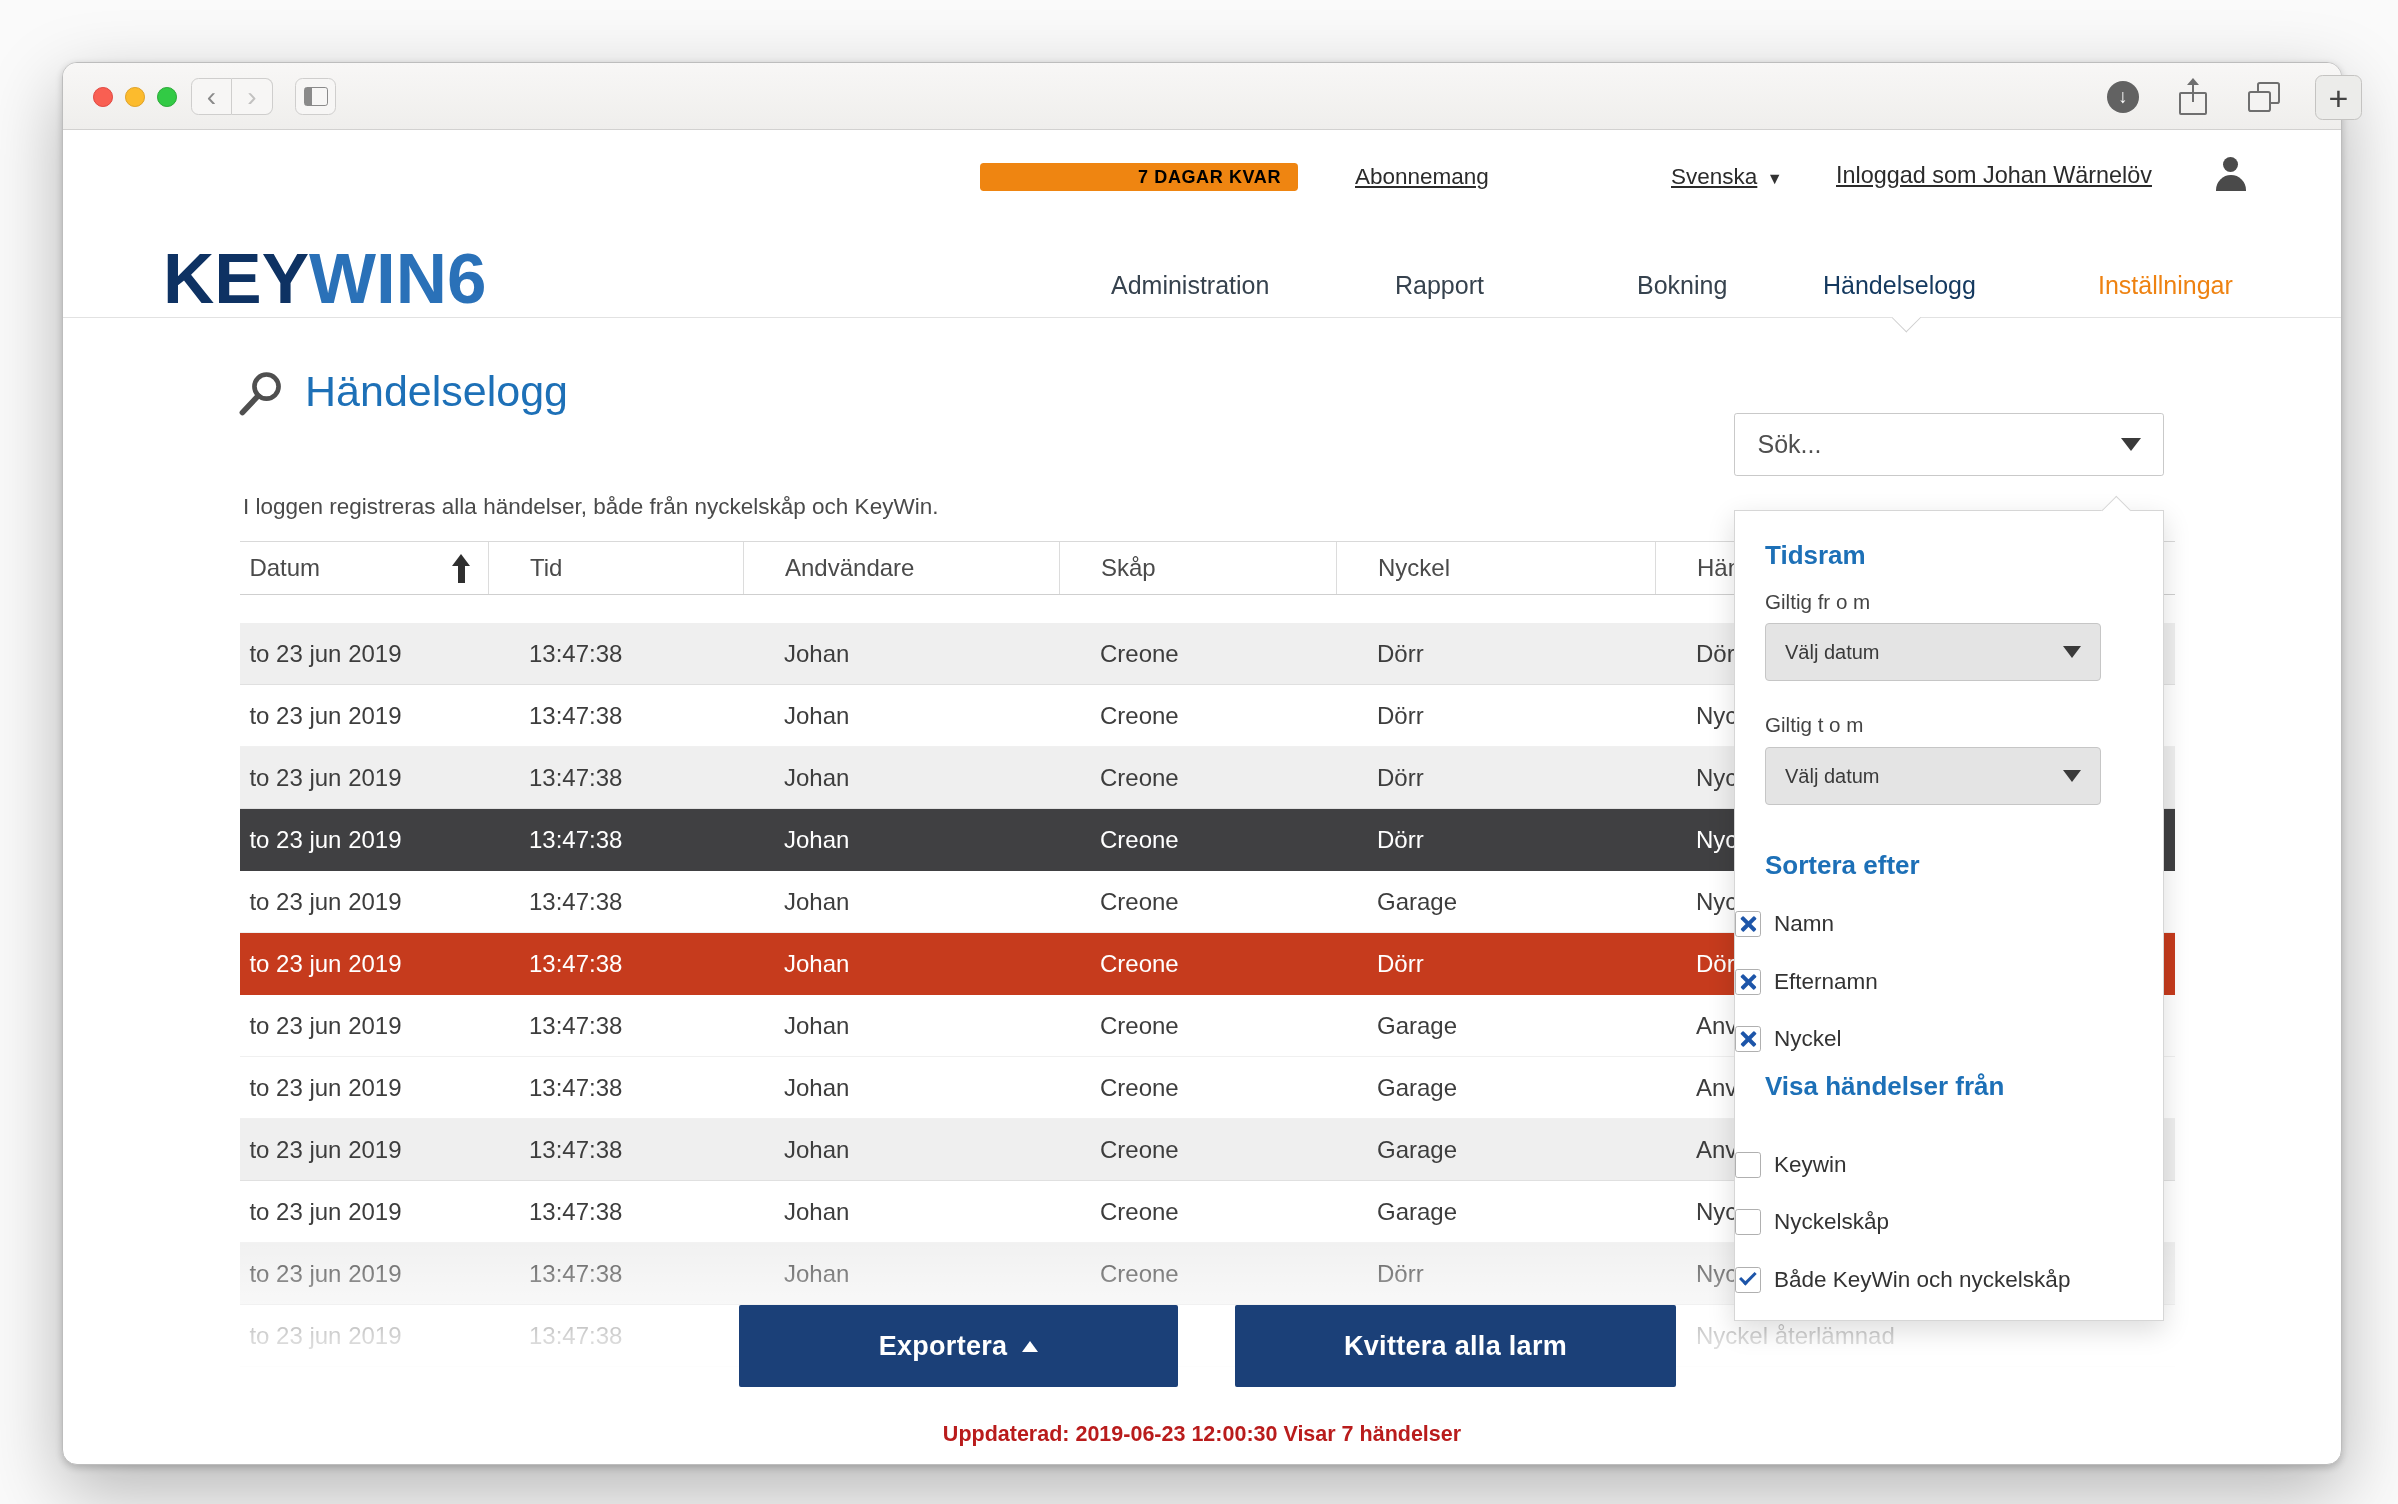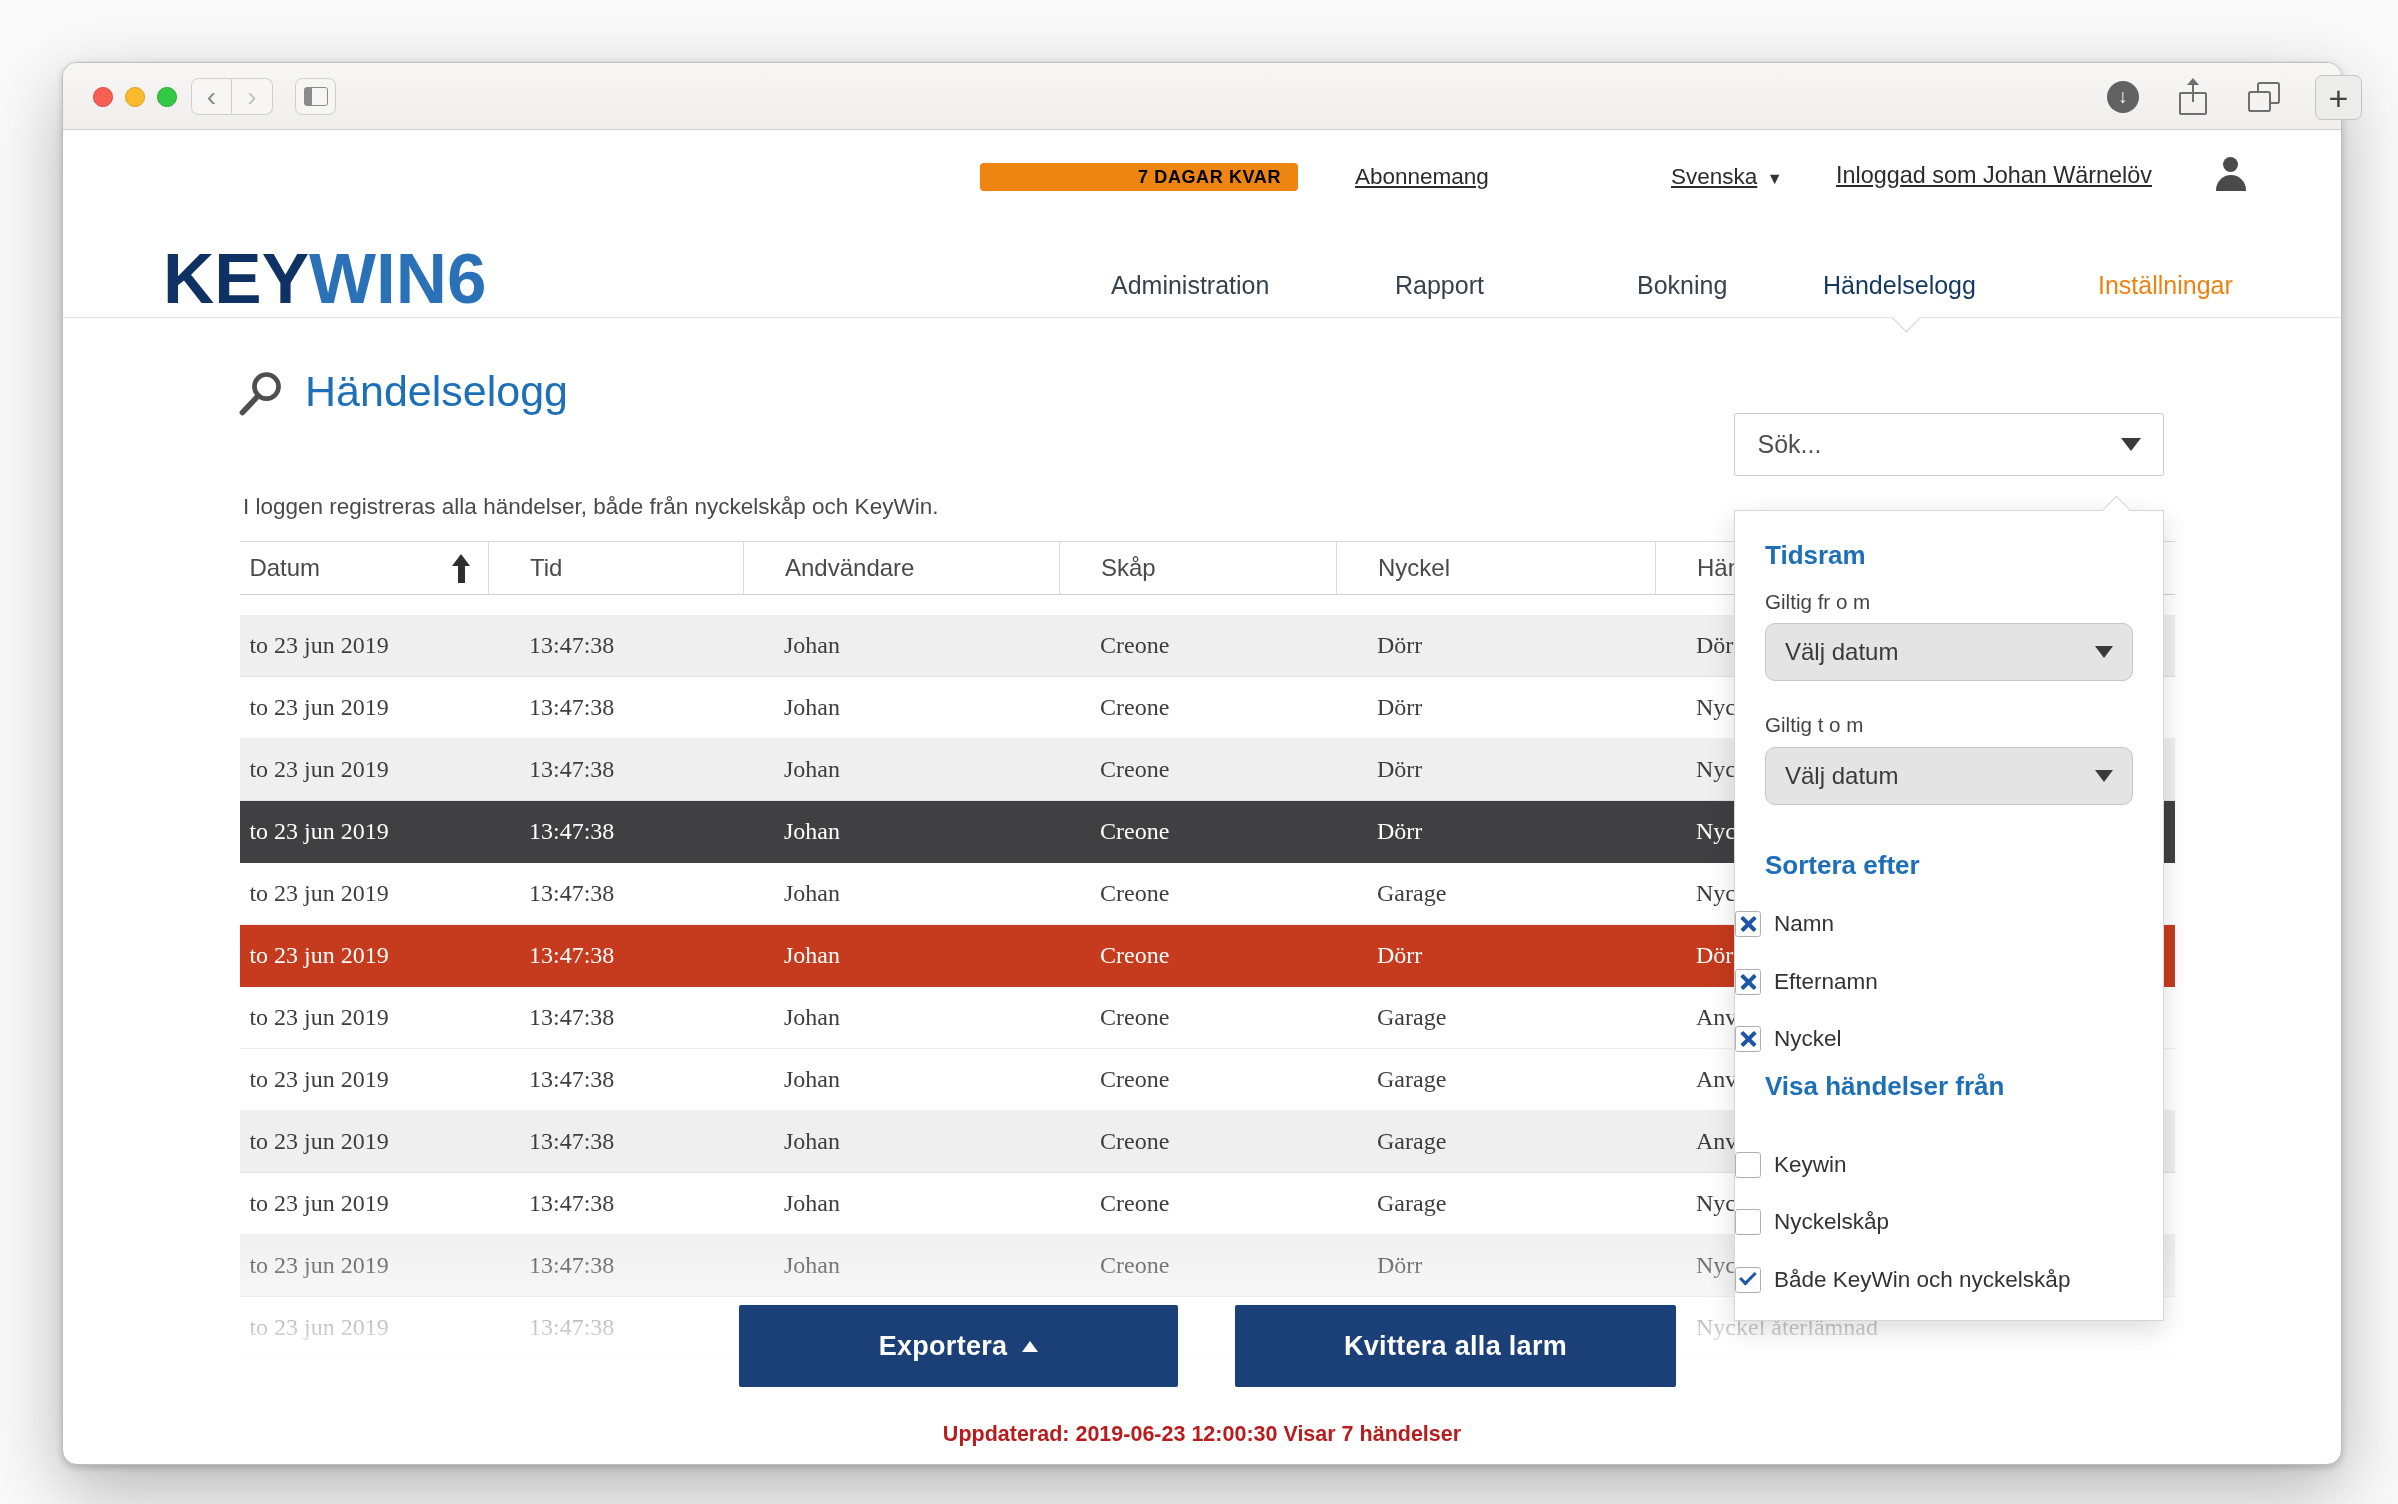--- a/index.html
+++ b/index.html
@@ -79,43 +79,43 @@
        border:0.9px solid #c9c9c9;border-radius:2.8px;display:flex;align-items:center;
        justify-content:space-between;padding:0 22.5px;font-size:25px;color:#4f4f4f;z-index:52;}
   .tri-down{width:0;height:0;border-left:10.3px solid transparent;border-right:10.3px solid transparent;
             border-top:13px solid #3a3a3a;}
   .panel{position:absolute;left:1671px;top:447px;width:430px;height:811px;background:#fff;
          border:0.9px solid #d6d6d6;box-shadow:0 9.4px 26px rgba(0,0,0,.14);z-index:50;}
   .panel-notch{position:absolute;right:36px;top:-11.2px;width:20.6px;height:20.6px;background:#fff;
                transform:rotate(45deg);border-left:0.9px solid #d6d6d6;border-top:0.9px solid #d6d6d6;}
   .p-h{position:absolute;left:30px;font-size:26px;font-weight:600;color:#1d70b7;}
   .p-label{position:absolute;left:30px;font-size:20.6px;color:#444;}
-  .p-select{position:absolute;left:30px;width:368px;height:58px;background:#e4e4e4;
-            border:0.9px solid #c6c6c6;border-radius:10px;display:flex;align-items:center;
-            justify-content:space-between;padding:0 19px;font-size:24px;color:#3a3a3a;}
+  .p-select{position:absolute;left:30px;width:336px;height:58px;background:#e4e4e4;
+            border:0.9px solid #c6c6c6;border-radius:4px;display:flex;align-items:center;
+            justify-content:space-between;padding:0 19px;font-size:20px;color:#3a3a3a;}
   .p-select .tri-down{border-left-width:9.4px;border-right-width:9.4px;border-top-width:12px;}
   .p-check{position:absolute;display:flex;align-items:center;gap:13px;font-size:22.5px;color:#333;height:37px;}
   .cbox{position:relative;width:26px;height:26px;background:#fff;border:0.9px solid #b0b0b0;border-radius:2.8px;flex:0 0 auto;}
   .mx{position:absolute;left:2.8px;top:10.3px;width:19px;height:3.7px;background:#1d55a9;border-radius:0.9px;}
   .mx.a{transform:rotate(45deg);} .mx.b{transform:rotate(-45deg);}
   .mc{position:absolute;left:3.7px;top:4.7px;width:16px;height:9.4px;border-left:3.7px solid #1d55a9;
       border-bottom:3.7px solid #1d55a9;transform:rotate(-45deg);}
 
   
   .table{position:absolute;left:177px;top:478px;width:1935px;font-size:24px;color:#3d3d3d;z-index:1;}
   .thead,.trow{display:grid;grid-template-columns:248px 255px 316px 277px 319px 519px;}
   .thead{height:54px;border-top:0.9px solid #d9d9d9;border-bottom:0.9px solid #cfcfcf;color:#4a4a4a;}
   .th{display:flex;align-items:center;height:100%;padding-left:41px;position:relative;}
   .th:first-child{padding-left:9.4px;}
   .th + .th{border-left:0.9px solid #dcdcdc;}
   .sort-icon{position:absolute;left:210px;top:12px;width:22.5px;height:30px;}
   .sort-icon::before{content:"";position:absolute;left:1.9px;top:0;width:0;height:0;
     border-left:9.4px solid transparent;border-right:9.4px solid transparent;border-bottom:12px solid #2f2f2f;}
   .sort-icon::after{content:"";position:absolute;left:7.5px;top:10.3px;width:7.5px;height:19px;background:#2f2f2f;}
-  .tbody{margin-top:20px;font-family:Liberation Serif, serif;}
+  .tbody{margin-top:28px;}
   .trow{height:62px;align-items:center;border-bottom:0.9px solid rgba(0,0,0,.06);}
   .tcell{padding-left:41px;white-space:nowrap;overflow:hidden;}
   .tcell:first-child{padding-left:9.4px;}
   .v-gray{background:#efefef;}
   .v-white{background:#fff;}
   .v-dark{background:#404042;color:#fff;border-bottom-color:#404042;}
   .v-red{background:#c63b1d;color:#fff;border-bottom-color:#c63b1d;}
 
   .fade{position:absolute;left:177px;top:1160px;width:1935px;height:167px;z-index:20;pointer-events:none;
         background:linear-gradient(to bottom,rgba(255,255,255,0) 0%,rgba(255,255,255,.8) 70%,rgba(255,255,255,.95) 100%);}

